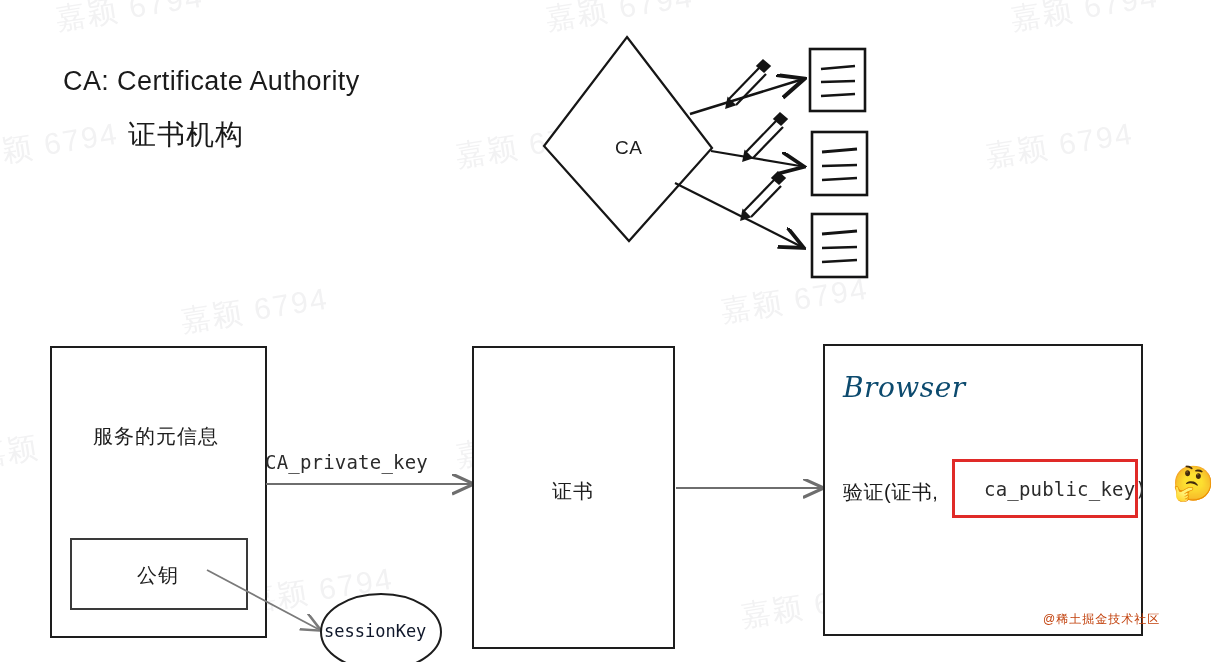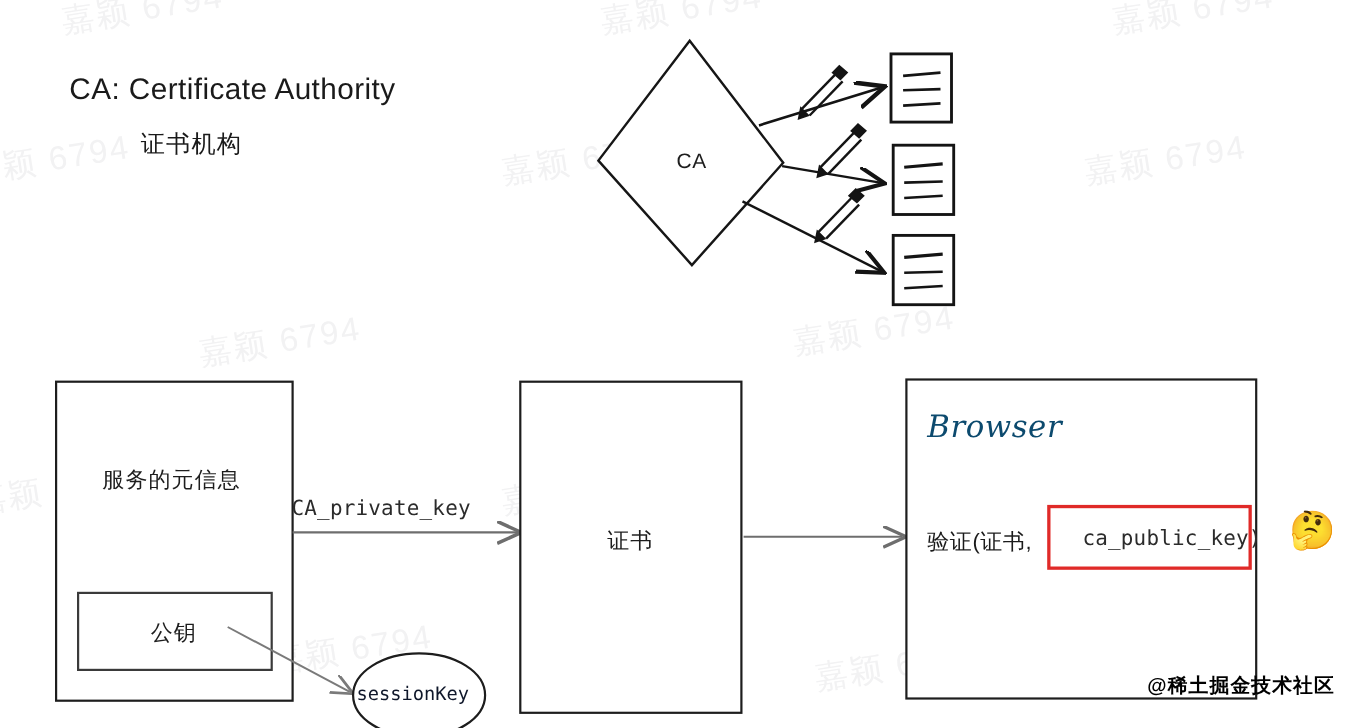--- a/index.html
+++ b/index.html
@@ -34,21 +34,21 @@
   .heading {
     position: absolute;
     color: #1a1a1a;
     white-space: nowrap;
   }
   .h-title-en {
     font-size: 27px;
     letter-spacing: 0.4px;
   }
   .h-title-cn {
-    font-size: 22px;
+    font-size: 28px;
     letter-spacing: 1px;
   }
   .h-section {
     font-size: 24px;
     letter-spacing: 0.5px;
   }
 
   
   svg.layer {
     position: absolute;
@@ -110,26 +110,25 @@
   .emoji {
     position: absolute;
     font-size: 34px;
     line-height: 1;
     user-select: none;
   }
 
   
   .credit {
     position: absolute;
-    color: #000000;
-    font-size: 18px;
+    color: #c2410c;
+    font-size: 12px;
     letter-spacing: 1px;
     white-space: nowrap;
     user-select: none;
-    font-weight: bold;
   }
 </style>
 </head>
 <body>
 
 <div id="canvas">
 
   <div>
     <div class="wm" style="left:-30px; top:125px;">嘉颖 6794</div>
     <div class="wm" style="left:55px; top:-12px;">嘉颖 6794</div>

